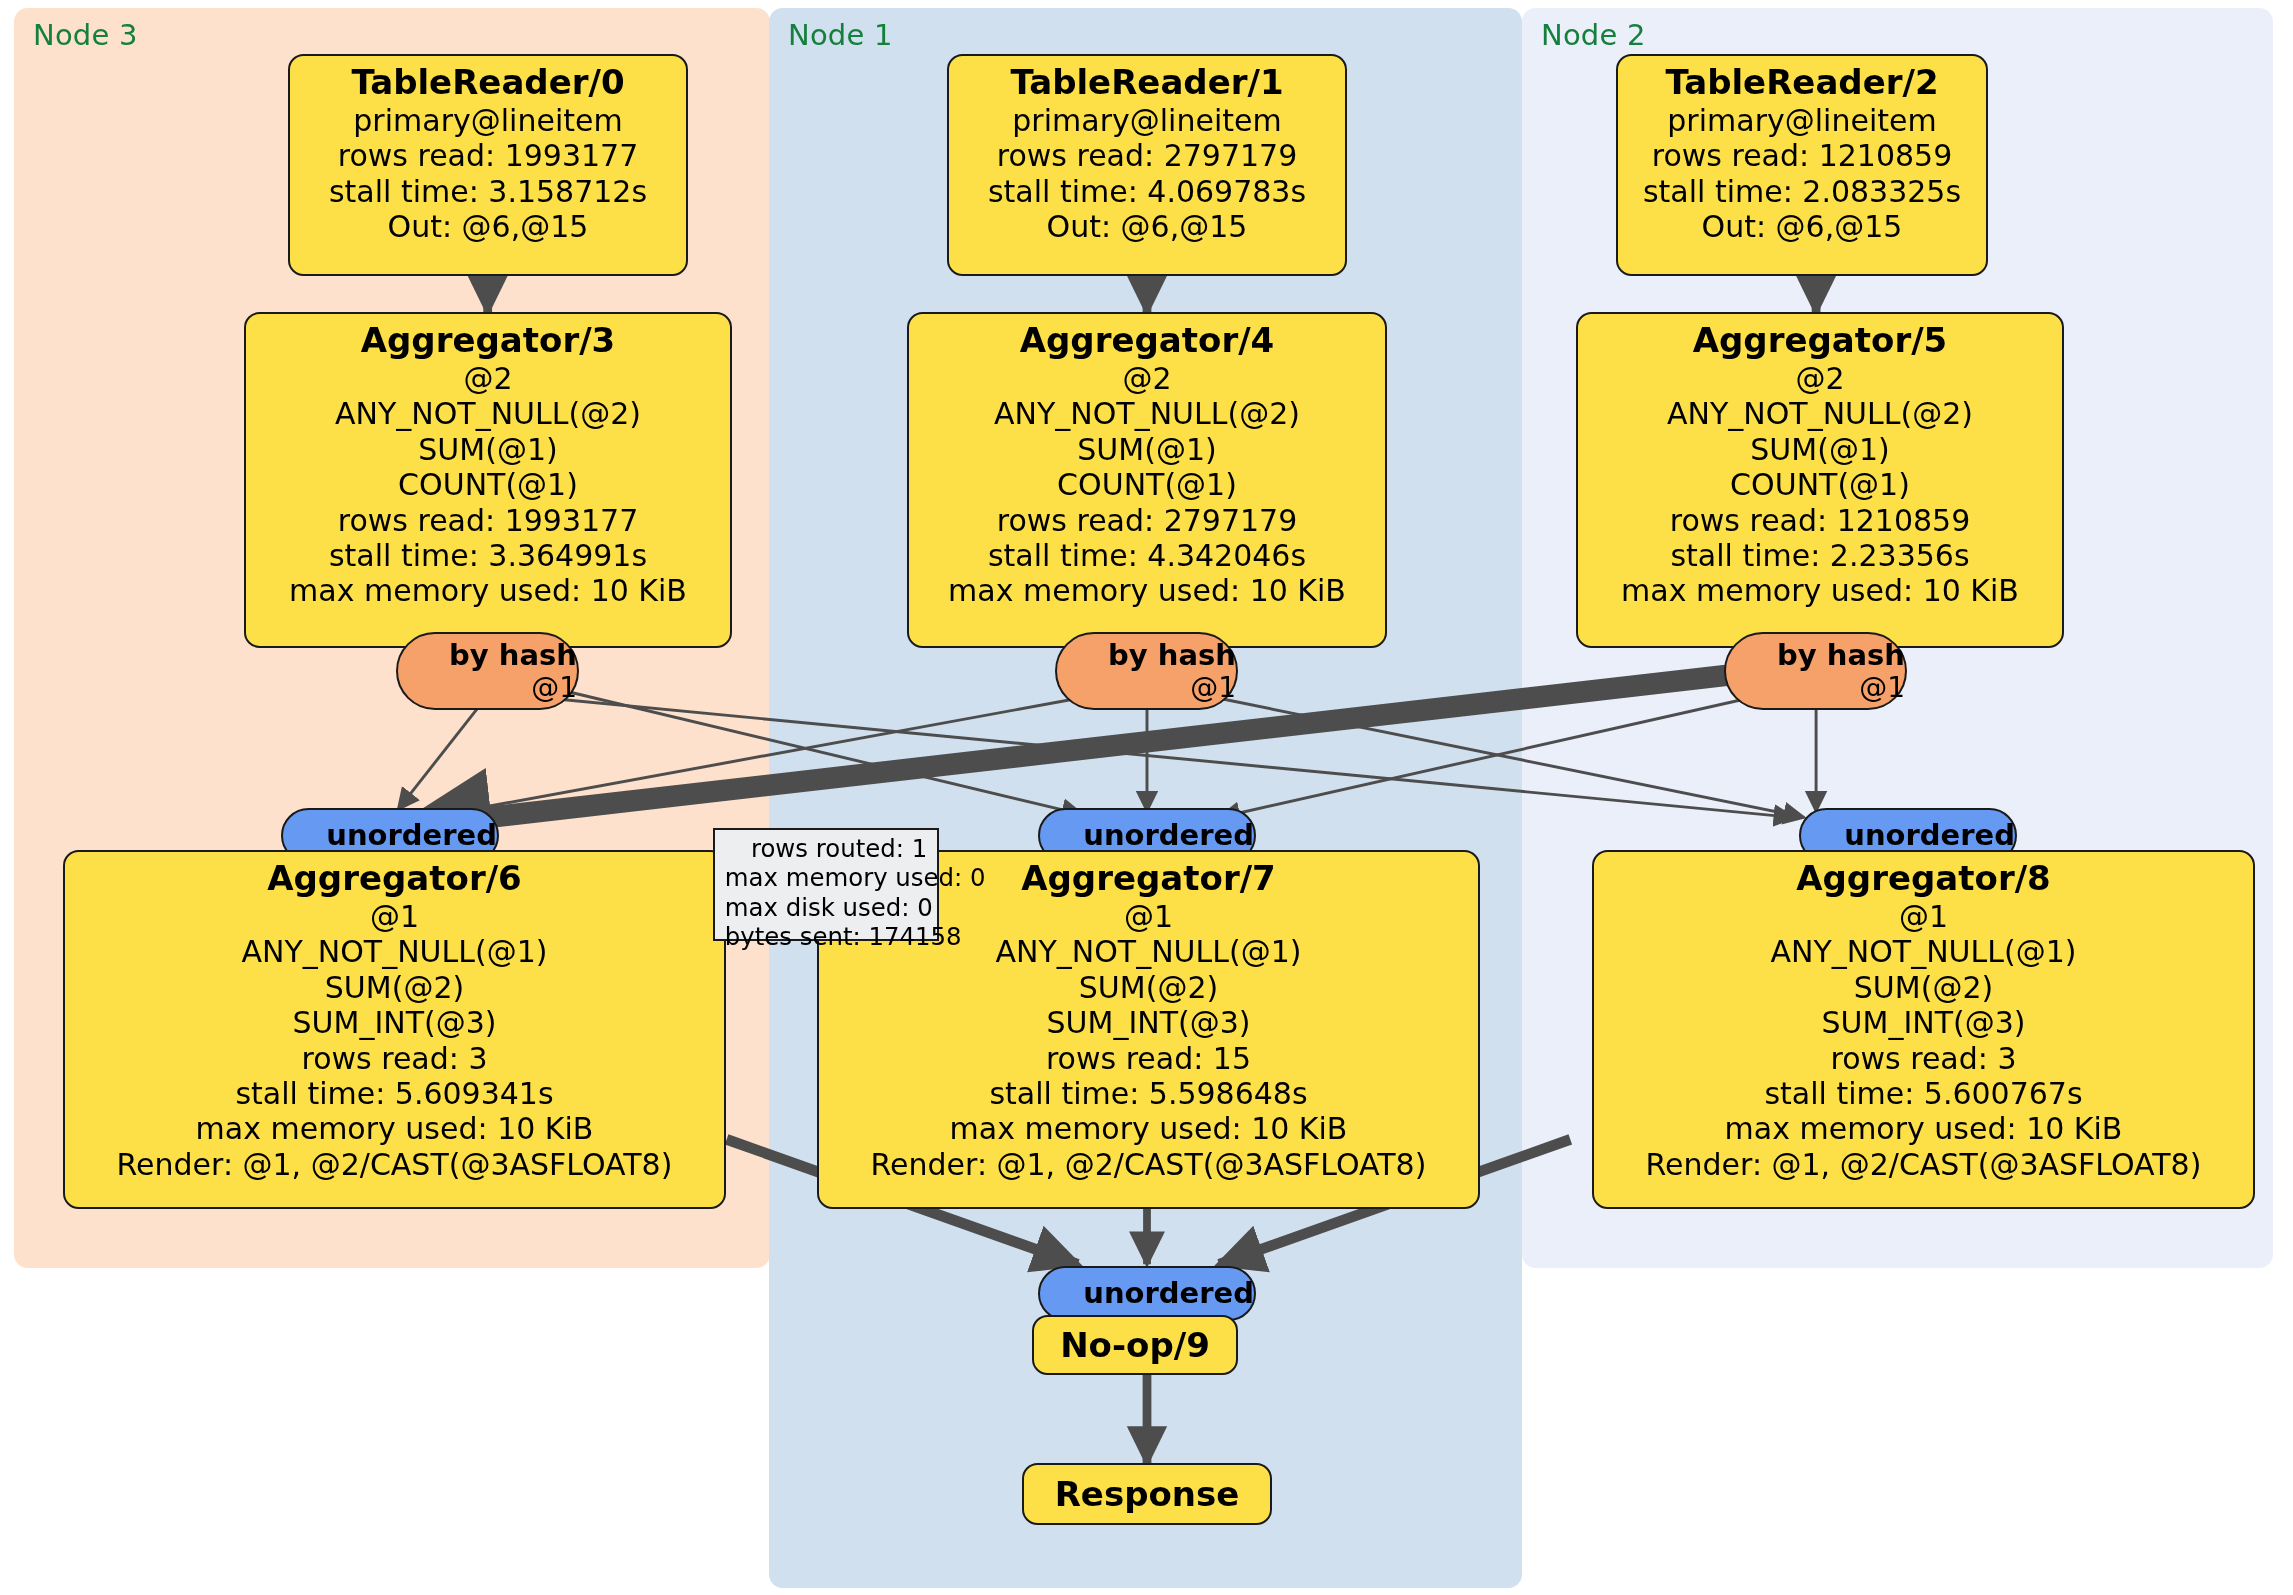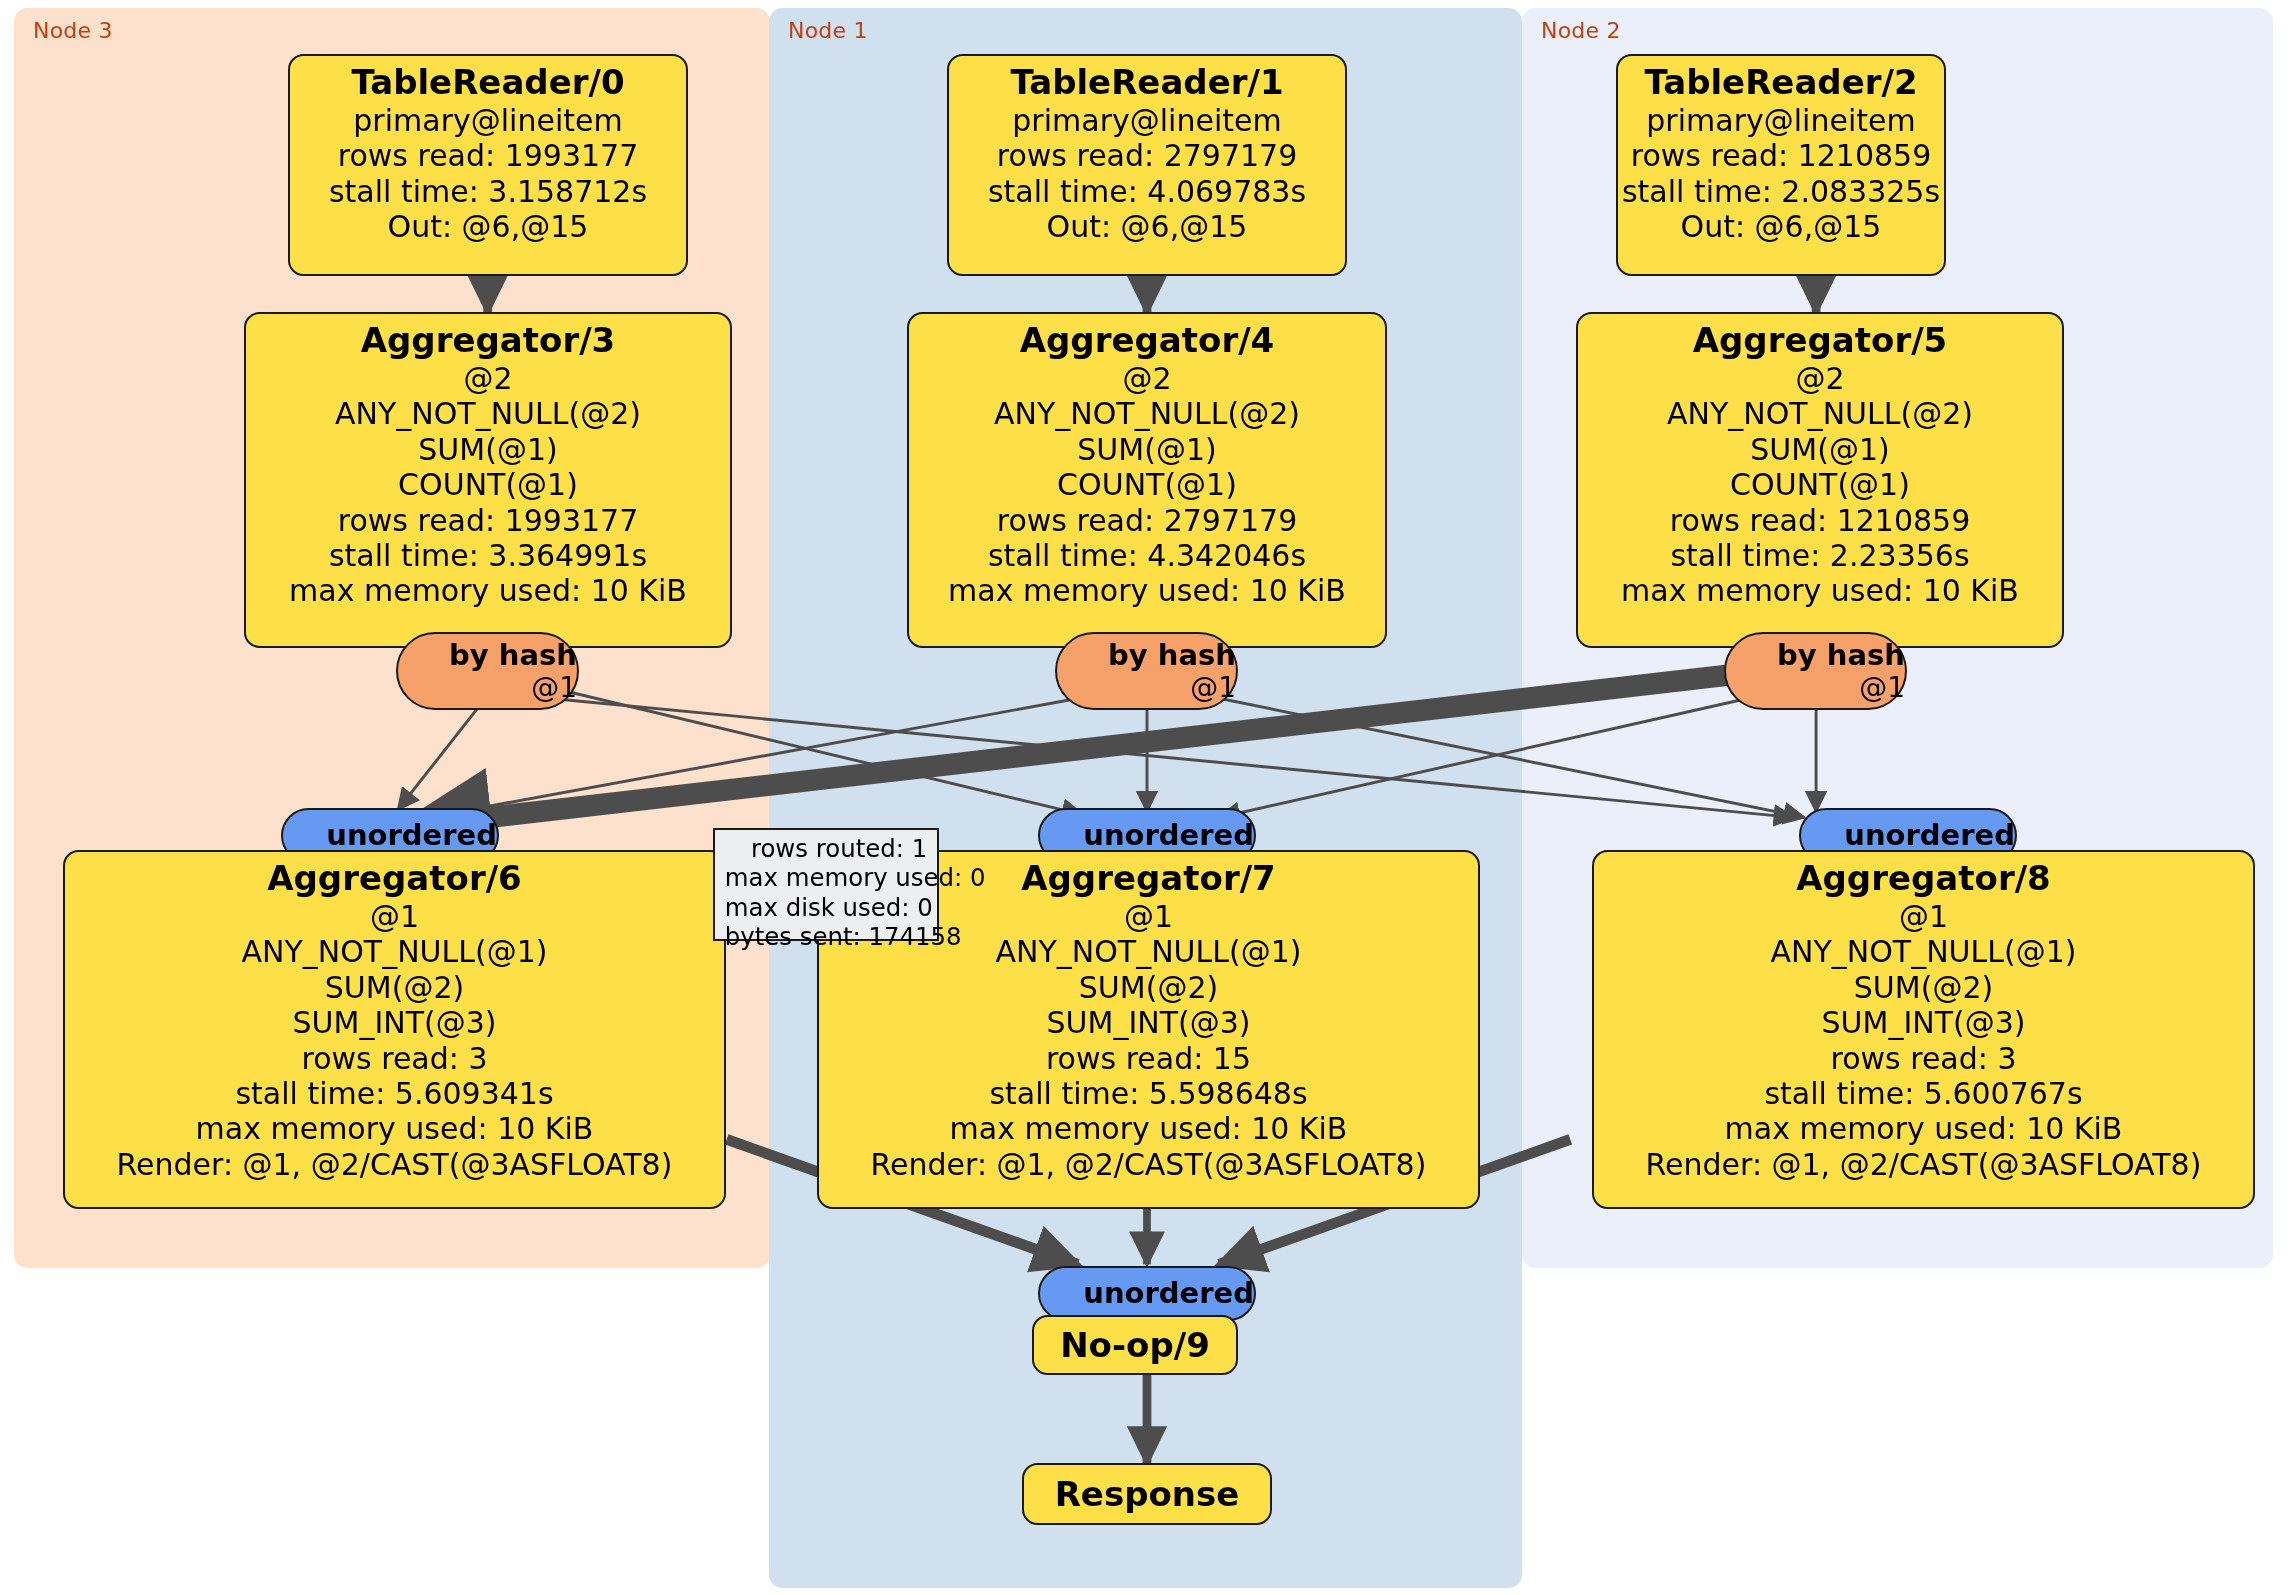--- a/index.html
+++ b/index.html
@@ -19,22 +19,22 @@
     overflow: hidden;
   }
   
   .cluster {
     position: absolute;
     border-radius: 13.7px;
     box-sizing: border-box;
   }
   .cluster-label {
     position: absolute;
-    font-size: 22px;
-    color: #c2410c;
+    font-size: 29px;
+    color: #15803d;
     letter-spacing: 0.2px;
     white-space: nowrap;
   }
   
   .opbox {
     position: absolute;
     box-sizing: border-box;
     background: #fde047;
     border: 2.9px solid #1a1a1a;
     border-radius: 15.6px;
@@ -178,21 +178,21 @@
   </div>
 
   <div class="opbox" style="left:947px; top:54px; width:400px; height:222px;">
     <div class="title">TableReader/1</div>
     <div class="line">primary@lineitem</div>
     <div class="line">rows read: 2797179</div>
     <div class="line">stall time: 4.069783s</div>
     <div class="line">Out: @6,@15</div>
   </div>
 
-  <div class="opbox" style="left:1616px; top:54px; width:330px; height:222px;">
+  <div class="opbox" style="left:1616px; top:54px; width:372px; height:222px;">
     <div class="title">TableReader/2</div>
     <div class="line">primary@lineitem</div>
     <div class="line">rows read: 1210859</div>
     <div class="line">stall time: 2.083325s</div>
     <div class="line">Out: @6,@15</div>
   </div>
 
   <div class="opbox" style="left:244px; top:312px; width:488px; height:336px;">
     <div class="title">Aggregator/3</div>
     <div class="line">@2</div>

